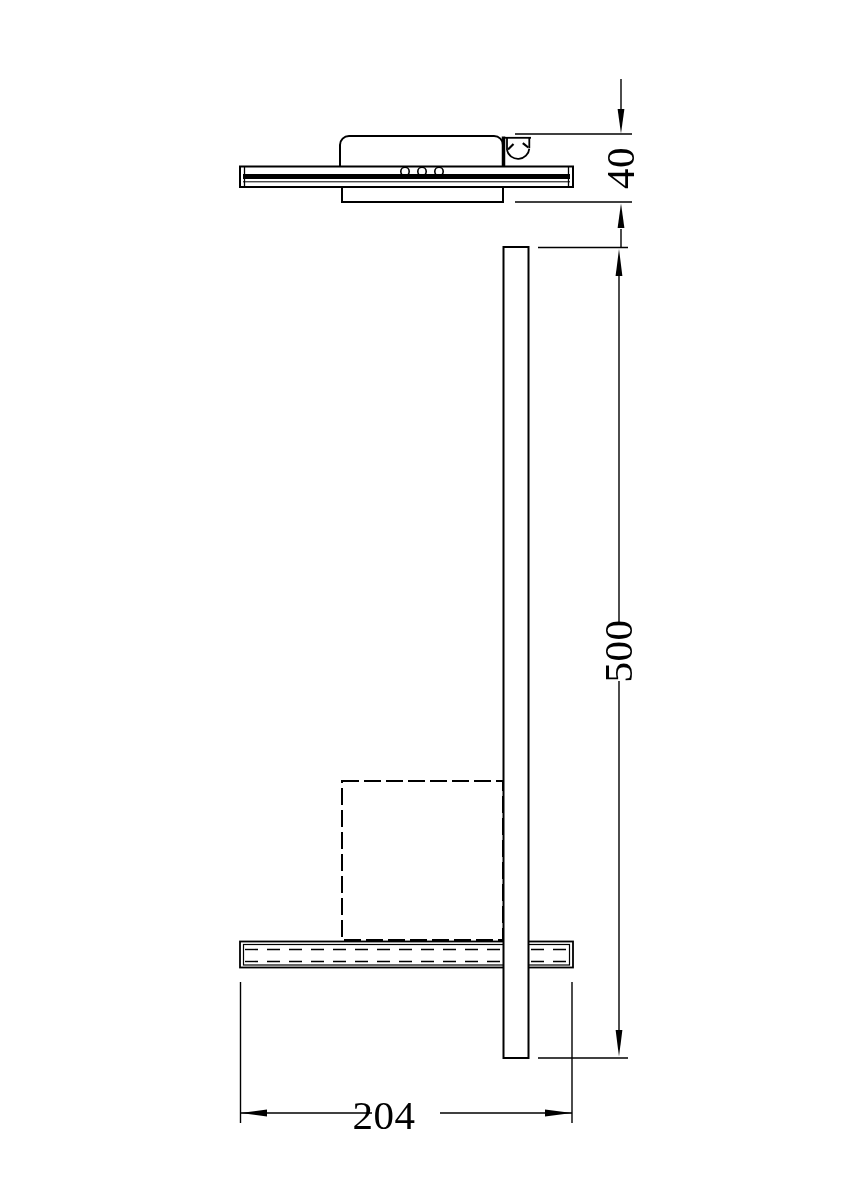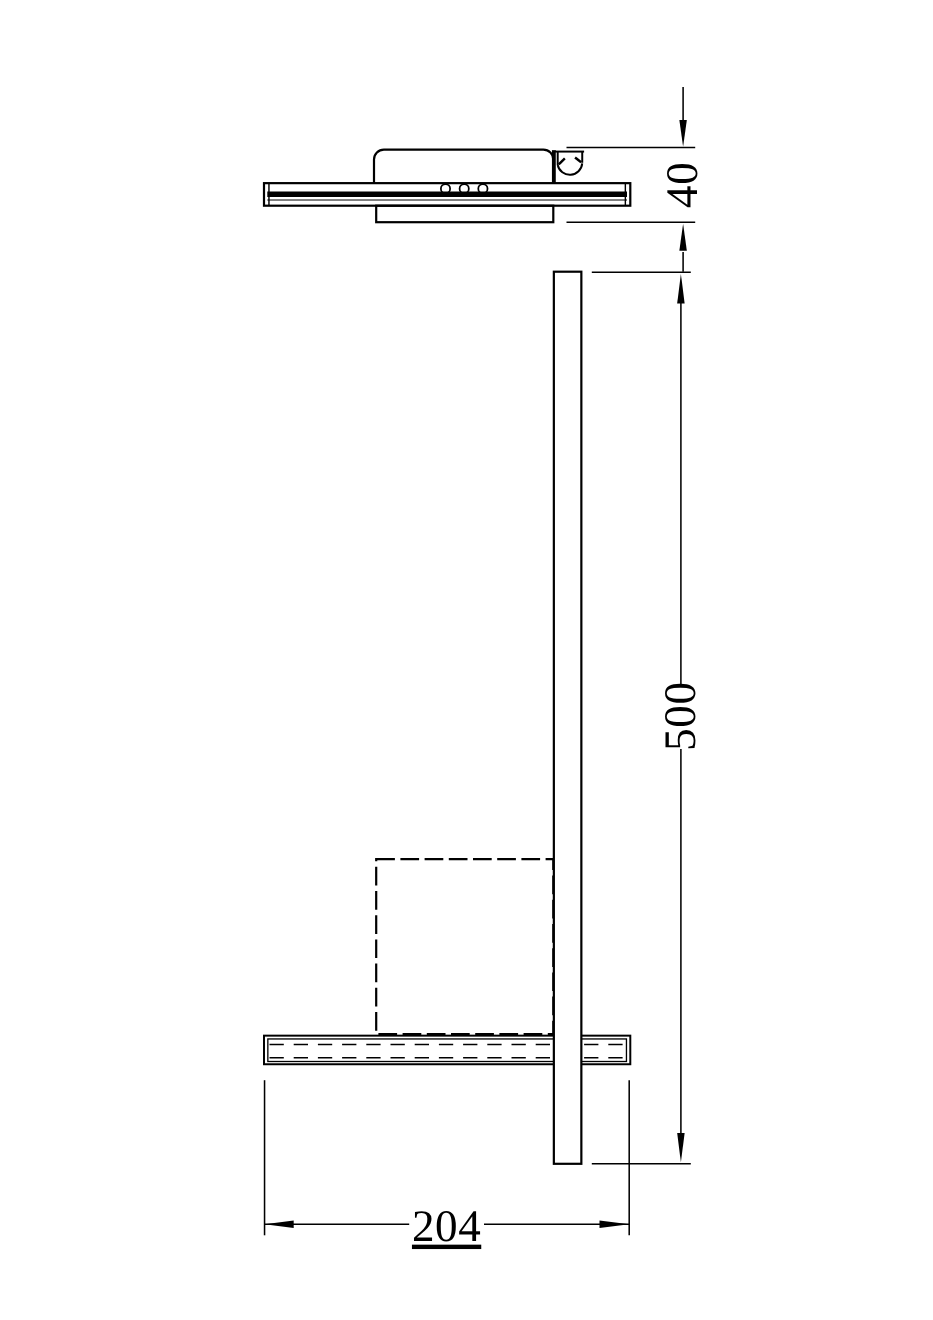--- a/index.html
+++ b/index.html
@@ -101,15 +101,15 @@
       <path d="M440,1113 H572"></path>
       <polygon points="240.5,1113 267,1109.6 267,1116.4" fill="#000000" stroke="none"></polygon>
       <polygon points="572,1113 545,1109.6 545,1116.4" fill="#000000" stroke="none"></polygon>
     </g>
   </svg>
 
   <div class="dim-label rot" style="left:620px;top:168px;">40</div>
 
   <div class="dim-label rot" style="left:618px;top:651px;">500</div>
 
-  <div class="dim-label hor" style="left:406px;top:1115px;text-decoration:underline;">204</div>
+  <div class="dim-label hor" style="left:384px;top:1115px;">204</div>
 
 </div>
 
 </body></html>

